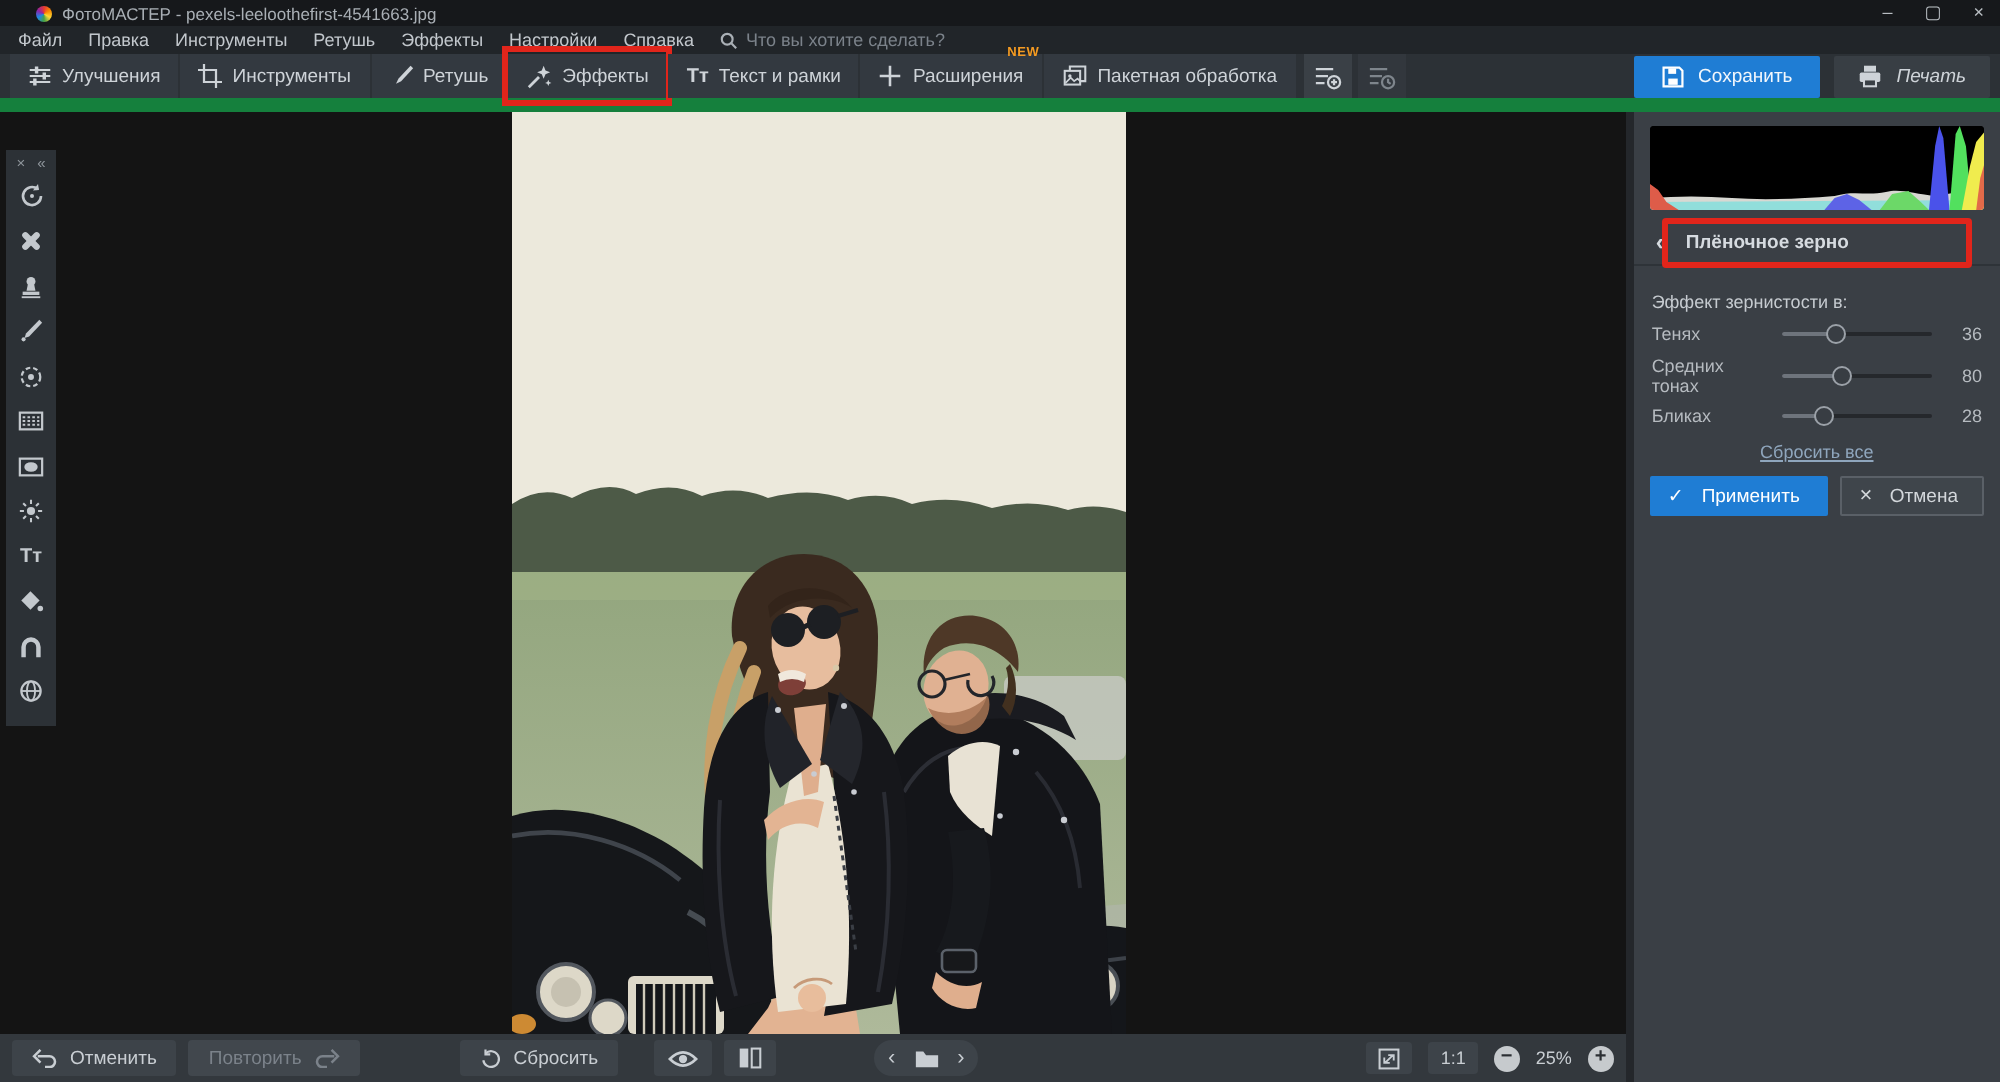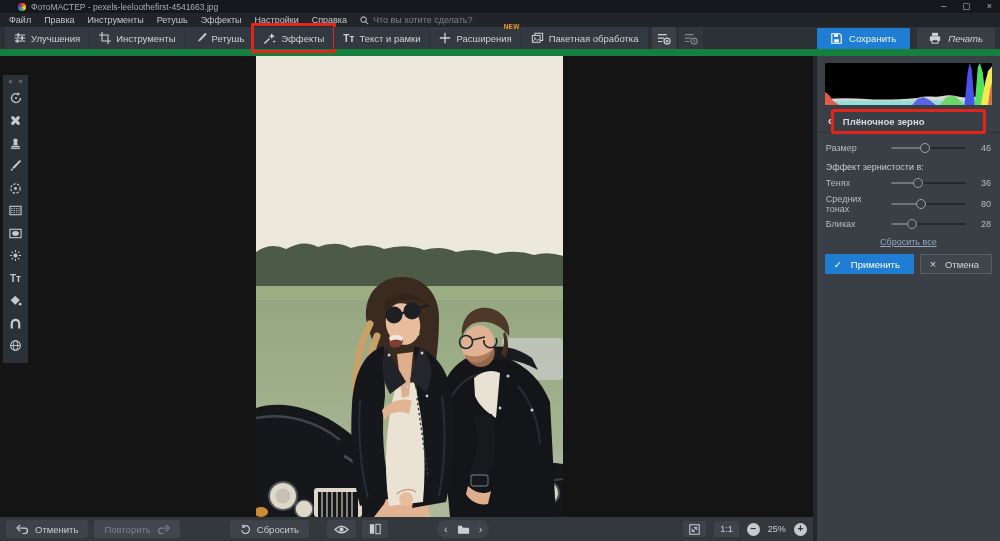--- a/index.html
+++ b/index.html
@@ -459,29 +459,20 @@
       </div>
 
       <div class="panel-header">
         <span class="back-btn">‹</span>
         <span class="panel-title">
           <span>Плёночное зерно</span>
           <span class="title-annotation"></span>
         </span>
       </div>
 
-      <div class="slider-row">
-        <span class="slider-label">Размер</span>
-        <div class="slider-track" style="--pct: 46%;">
-          <div class="track-line"></div>
-            <div class="track-fill"></div>
-          <div class="thumb"></div>
-        </div>
-        <span class="slider-val">46</span>
-      </div>
 
       <div class="section-label">Эффект зернистости в:</div>
 
       <div class="slider-row">
         <span class="slider-label">Тенях</span>
         <div class="slider-track" style="--pct: 36%;">
           <div class="track-line"></div>
             <div class="track-fill"></div>
           <div class="thumb"></div>
         </div>

